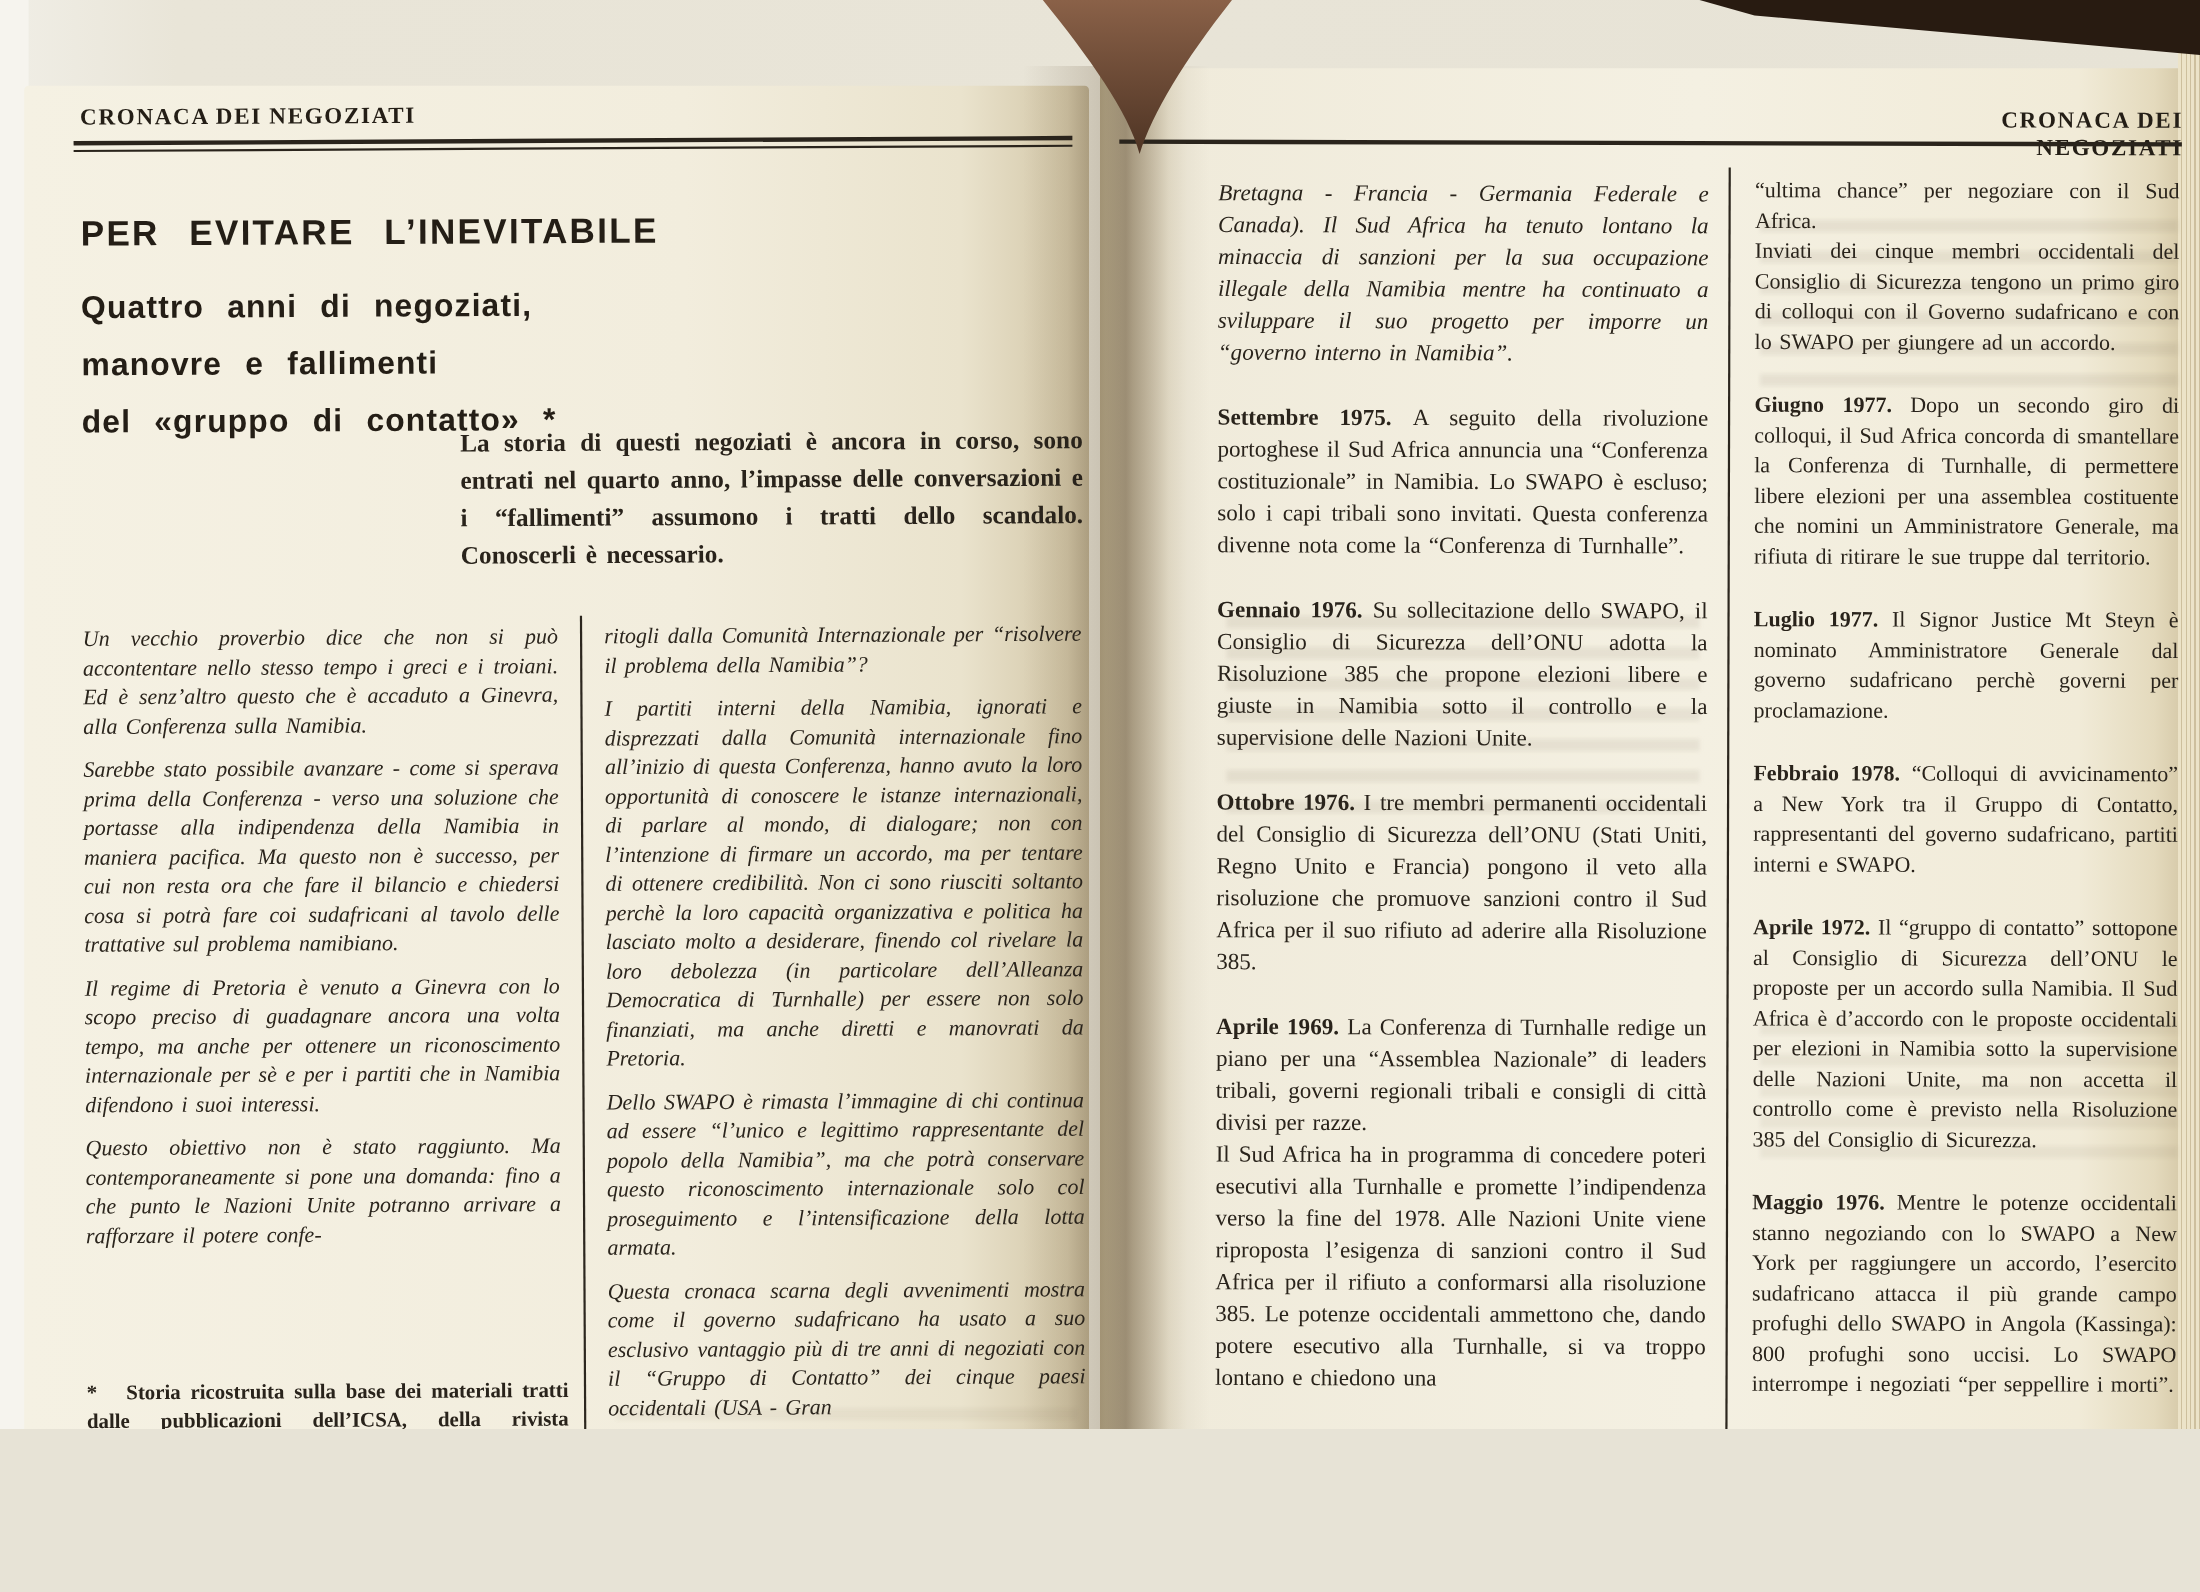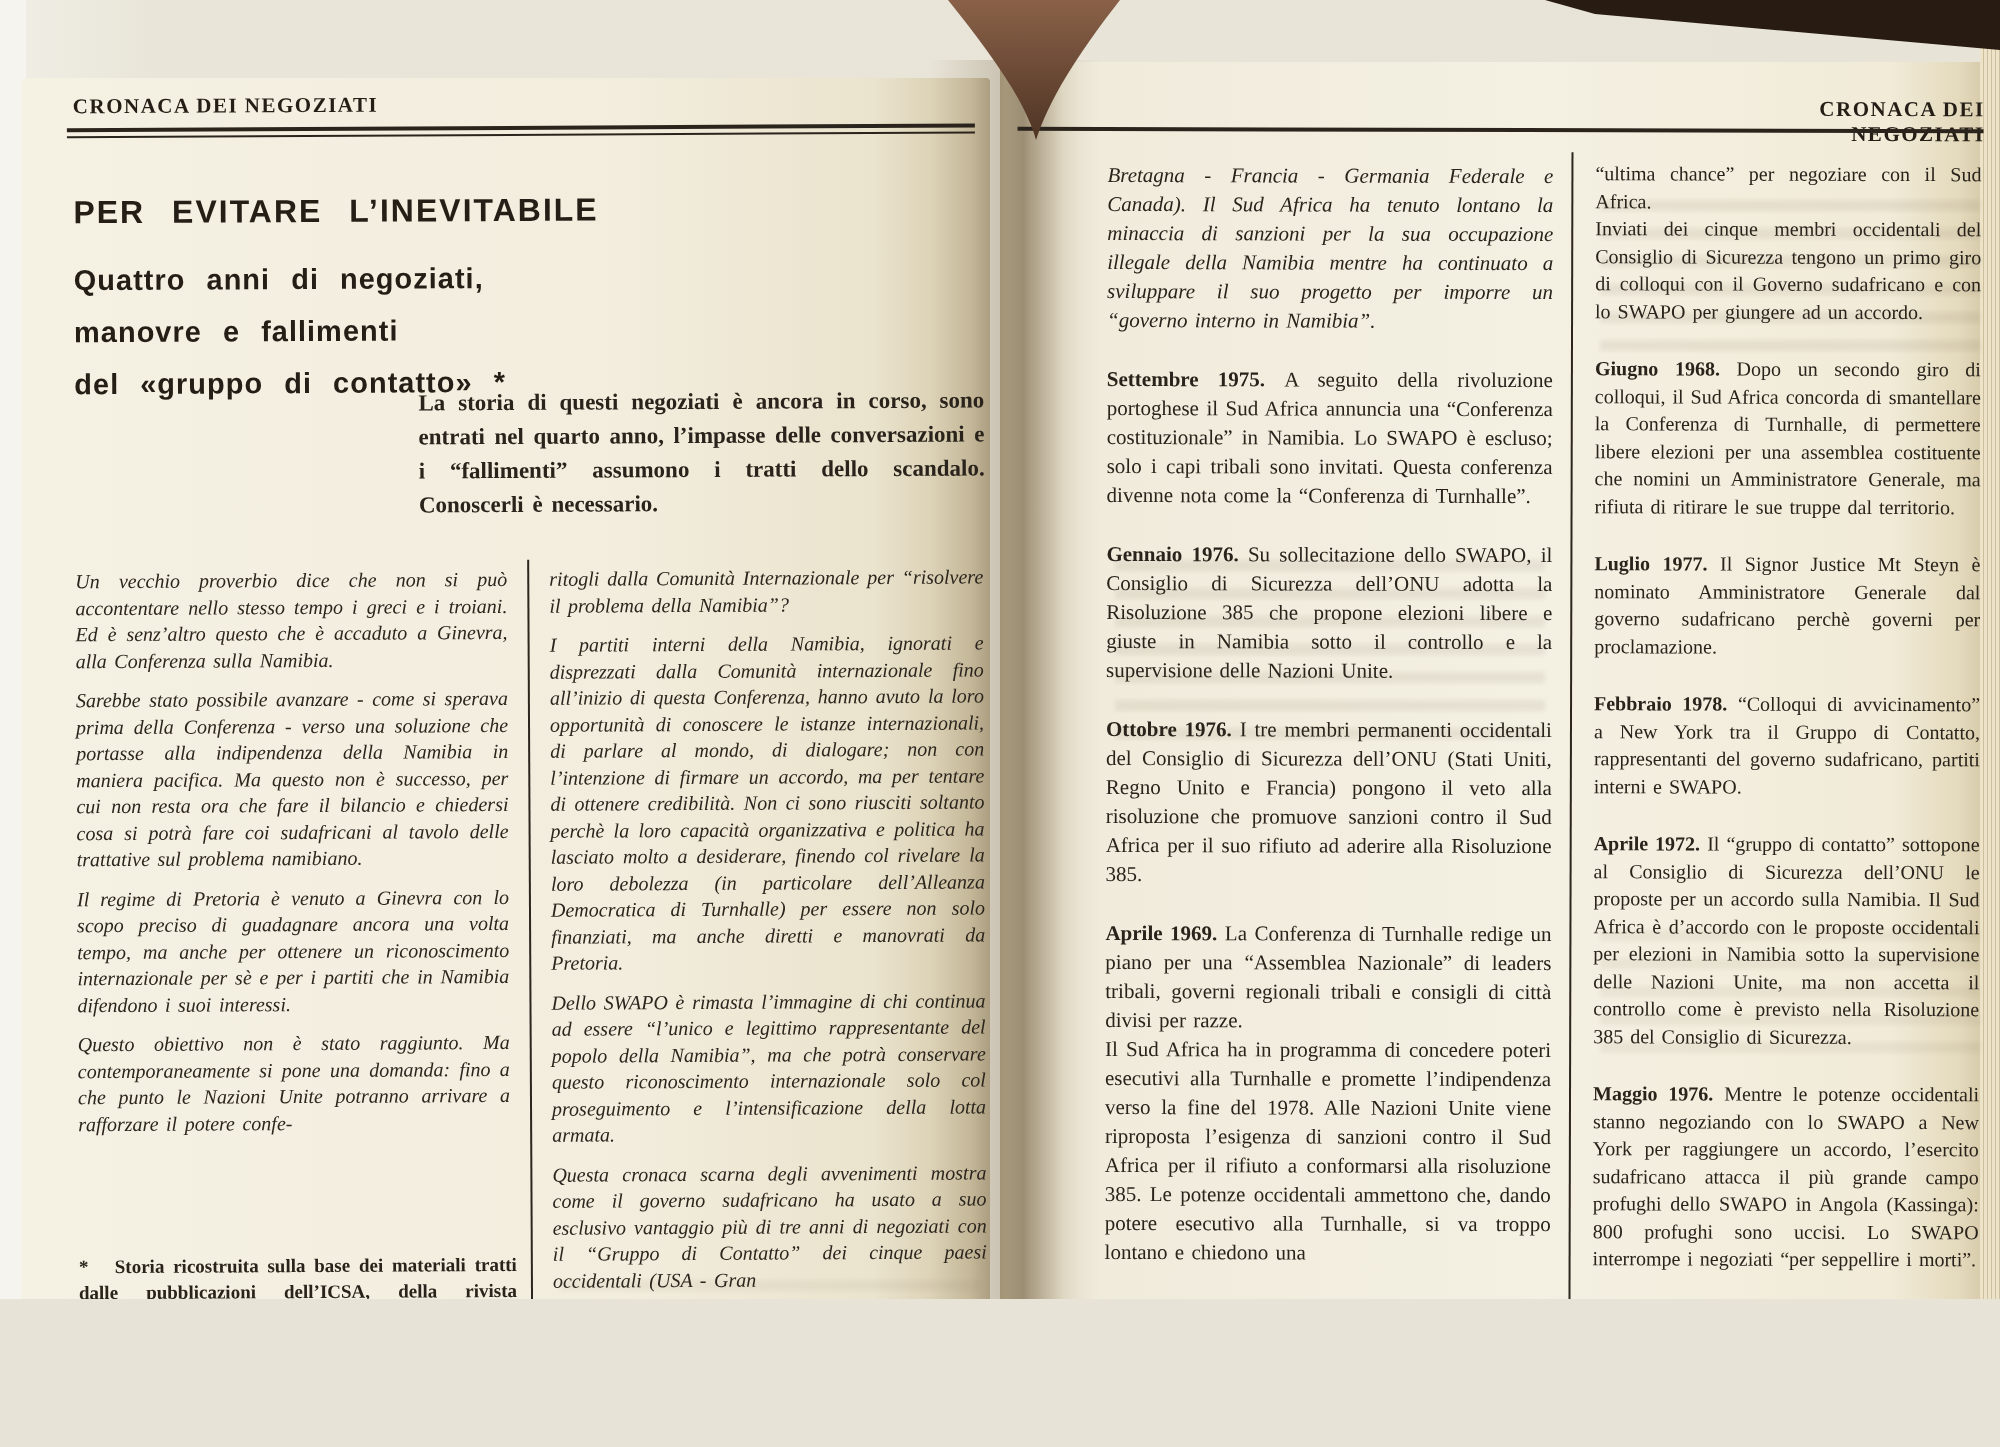--- a/index.html
+++ b/index.html
@@ -112,21 +112,21 @@
         <p class="lead-entry"><b>Ottobre 1976. </b>I tre membri permanenti occidentali del Consiglio di Sicurezza dell’ONU (Stati Uniti, Regno Unito e Francia) pongono il veto alla risoluzione che promuove sanzioni contro il Sud Africa per il suo rifiuto ad aderire alla Risoluzione 385.</p>
         <p class="lead-entry"><b>Aprile 1969. </b>La Conferenza di Turnhalle redige un piano per una “Assemblea Nazionale” di leaders tribali, governi regionali tribali e consigli di città divisi per razze.</p>
         <p class="cont">Il Sud Africa ha in programma di concedere poteri esecutivi alla Turnhalle e promette l’indipendenza verso la fine del 1978. Alle Nazioni Unite viene riproposta l’esigenza di sanzioni contro il Sud Africa per il rifiuto a conformarsi alla risoluzione 385. Le potenze occidentali ammettono che, dando potere esecutivo alla Turnhalle, si va troppo lontano e chiedono una</p>
       </div>
 
     <div class="abs vrule" style="left:1570px;top:152px;height:1218px;"></div>
 
     <div class="abs col rp-col rp-col-right entries" style="left:1594px;top:160px;width:386px;">
         <p class="cont">“ultima chance” per negoziare con il Sud Africa.</p>
         <p class="cont">Inviati dei cinque membri occidentali del Consiglio di Sicurezza tengono un primo giro di colloqui con il Governo sudafricano e con lo SWAPO per giungere ad un accordo.</p>
-        <p class="lead-entry"><b>Giugno 1968. </b>Dopo un secondo giro di colloqui, il Sud Africa concorda di smantellare la Conferenza di Turnhalle, di permettere libere elezioni per una assemblea costituente che nomini un Amministratore Generale, ma rifiuta di ritirare le sue truppe dal territorio.</p>
+        <p class="lead-entry"><b>Giugno 1977. </b>Dopo un secondo giro di colloqui, il Sud Africa concorda di smantellare la Conferenza di Turnhalle, di permettere libere elezioni per una assemblea costituente che nomini un Amministratore Generale, ma rifiuta di ritirare le sue truppe dal territorio.</p>
         <p class="lead-entry"><b>Luglio 1977. </b>Il Signor Justice Mt Steyn è nominato Amministratore Generale dal governo sudafricano perchè governi per proclamazione.</p>
         <p class="lead-entry"><b>Febbraio 1978. </b>“Colloqui di avvicinamento” a New York tra il Gruppo di Contatto, rappresentanti del governo sudafricano, partiti interni e SWAPO.</p>
         <p class="lead-entry"><b>Aprile 1972. </b>Il “gruppo di contatto” sottopone al Consiglio di Sicurezza dell’ONU le proposte per un accordo sulla Namibia. Il Sud Africa è d’accordo con le proposte occidentali per elezioni in Namibia sotto la supervisione delle Nazioni Unite, ma non accetta il controllo come è previsto nella Risoluzione 385 del Consiglio di Sicurezza.</p>
         <p class="lead-entry"><b>Maggio 1976. </b>Mentre le potenze occidentali stanno negoziando con lo SWAPO a New York per raggiungere un accordo, l’esercito sudafricano attacca il più grande campo profughi dello SWAPO in Angola (Kassinga): 800 profughi sono uccisi. Lo SWAPO interrompe i negoziati “per seppellire i morti”.</p>
       </div>
 
     <div class="abs pagenum" style="left:1950px;top:1368px;">69</div>
   </div>
 
   <svg class="overlay" width="2000" height="1447" viewBox="0 0 2000 1447">

